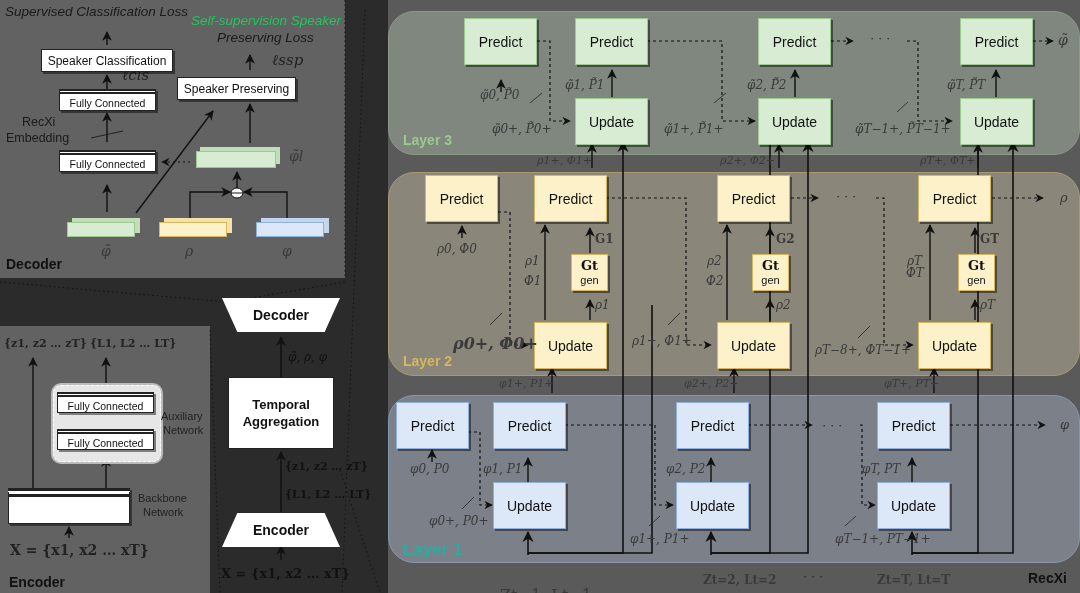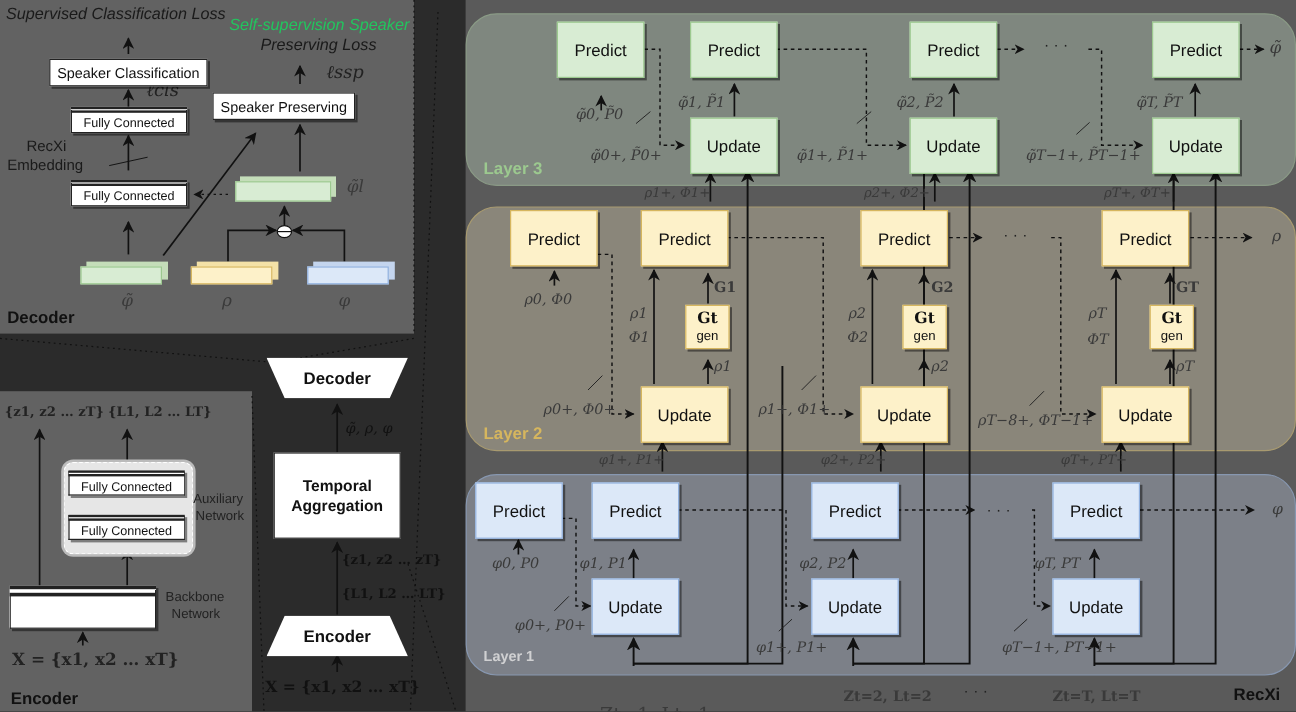--- a/index.html
+++ b/index.html
@@ -251,33 +251,33 @@
   <span style="font-size:11px;">gen</span>
 </div>
 <div class="box y" style="left:958px;top:254px;width:37px;height:37px;flex-direction:column;line-height:14px;">
   <span style="font-family:'DejaVu Serif',serif;font-weight:bold;font-size:13px;">Gt</span>
   <span style="font-size:11px;">gen</span>
 </div>
 
 <div class="txt" style="left:836px;top:188px;font-size:13px;color:#222;">· · ·</div>
 <div class="lbl" style="left:1060px;top:190px;font-size:13px;">ρ</div>
 <div class="lbl" style="left:437px;top:242px;font-size:12px;">ρ0, Φ0</div>
-<div class="lbl" style="left:453px;top:334px;font-size:12px;">ρ0+, Φ0+</div>
+<div class="lbl" style="left:453px;top:334px;font-size:16px;font-weight:bold;">ρ0+, Φ0+</div>
 <div class="lbl" style="left:525px;top:254px;font-size:12px;">ρ1</div>
 <div class="lbl" style="left:524px;top:274px;font-size:12px;">Φ1</div>
 <div class="lbl" style="left:595px;top:232px;font-size:12px;font-weight:bold;font-style:normal;">G1</div>
 <div class="lbl" style="left:595px;top:298px;font-size:12px;">ρ1</div>
 <div class="lbl" style="left:632px;top:334px;font-size:12px;">ρ1+, Φ1+</div>
 <div class="lbl" style="left:707px;top:254px;font-size:12px;">ρ2</div>
 <div class="lbl" style="left:706px;top:274px;font-size:12px;">Φ2</div>
 <div class="lbl" style="left:776px;top:232px;font-size:12px;font-weight:bold;font-style:normal;">G2</div>
 <div class="lbl" style="left:776px;top:298px;font-size:12px;">ρ2</div>
 <div class="lbl" style="left:815px;top:343px;font-size:12px;">ρT−8+, ΦT−1+</div>
 <div class="lbl" style="left:907px;top:254px;font-size:12px;">ρT</div>
-<div class="lbl" style="left:906px;top:276px;font-size:12px;">ΦT</div>
+<div class="lbl" style="left:906px;top:266px;font-size:12px;">ΦT</div>
 <div class="lbl" style="left:980px;top:232px;font-size:12px;font-weight:bold;font-style:normal;">GT</div>
 <div class="lbl" style="left:980px;top:298px;font-size:12px;">ρT</div>
 <div class="txt" style="left:403px;top:353px;font-size:14px;font-weight:bold;color:#d6b65e;">Layer 2</div>
 <div class="lbl" style="left:499px;top:377px;font-size:11px;">φ1+, P1+</div>
 <div class="lbl" style="left:684px;top:377px;font-size:11px;">φ2+, P2+</div>
 <div class="lbl" style="left:884px;top:377px;font-size:11px;">φT+, PT+</div>
 
 <div class="box b" style="left:396px;top:402px;width:73px;height:47px;font-size:14px;">Predict</div>
 <div class="box b" style="left:493px;top:402px;width:73px;height:47px;font-size:14px;">Predict</div>
 <div class="box b" style="left:676px;top:402px;width:73px;height:47px;font-size:14px;">Predict</div>
@@ -287,18 +287,18 @@
 <div class="box b" style="left:877px;top:482px;width:73px;height:47px;font-size:14px;">Update</div>
 <div class="txt" style="left:822px;top:417px;font-size:13px;color:#222;">· · ·</div>
 <div class="lbl" style="left:1060px;top:417px;font-size:13px;">φ</div>
 <div class="lbl" style="left:410px;top:462px;font-size:12px;">φ0, P0</div>
 <div class="lbl" style="left:429px;top:514px;font-size:12px;">φ0+, P0+</div>
 <div class="lbl" style="left:483px;top:462px;font-size:12px;">φ1, P1</div>
 <div class="lbl" style="left:630px;top:532px;font-size:12px;">φ1+, P1+</div>
 <div class="lbl" style="left:666px;top:462px;font-size:12px;">φ2, P2</div>
 <div class="lbl" style="left:835px;top:532px;font-size:12px;">φT−1+, PT−1+</div>
 <div class="lbl" style="left:862px;top:462px;font-size:12px;">φT, PT</div>
-<div class="txt" style="left:403px;top:540px;font-size:12px;font-weight:bold;color:#e5e5e5;opacity:0.8;">Layer 1</div>
+<div class="txt" style="left:403px;top:540px;font-size:17px;font-weight:bold;color:#14b8a6;opacity:0.8;">Layer 1</div>
 <div class="lbl" style="left:500px;top:568px;font-size:16px;font-weight:normal;font-style:normal;margin-top:18px;">Zt=1, Lt=1</div>
 <div class="lbl" style="left:703px;top:573px;font-size:12px;font-weight:bold;font-style:normal;">Zt=2, Lt=2</div>
 <div class="txt" style="left:803px;top:568px;font-size:13px;color:#222;">· · ·</div>
 <div class="lbl" style="left:877px;top:573px;font-size:12px;font-weight:bold;font-style:normal;">Zt=T, Lt=T</div>
 <div class="txt" style="left:1028px;top:570px;font-size:14px;font-weight:bold;color:#111;">RecXi</div>
 
 </body></html>

